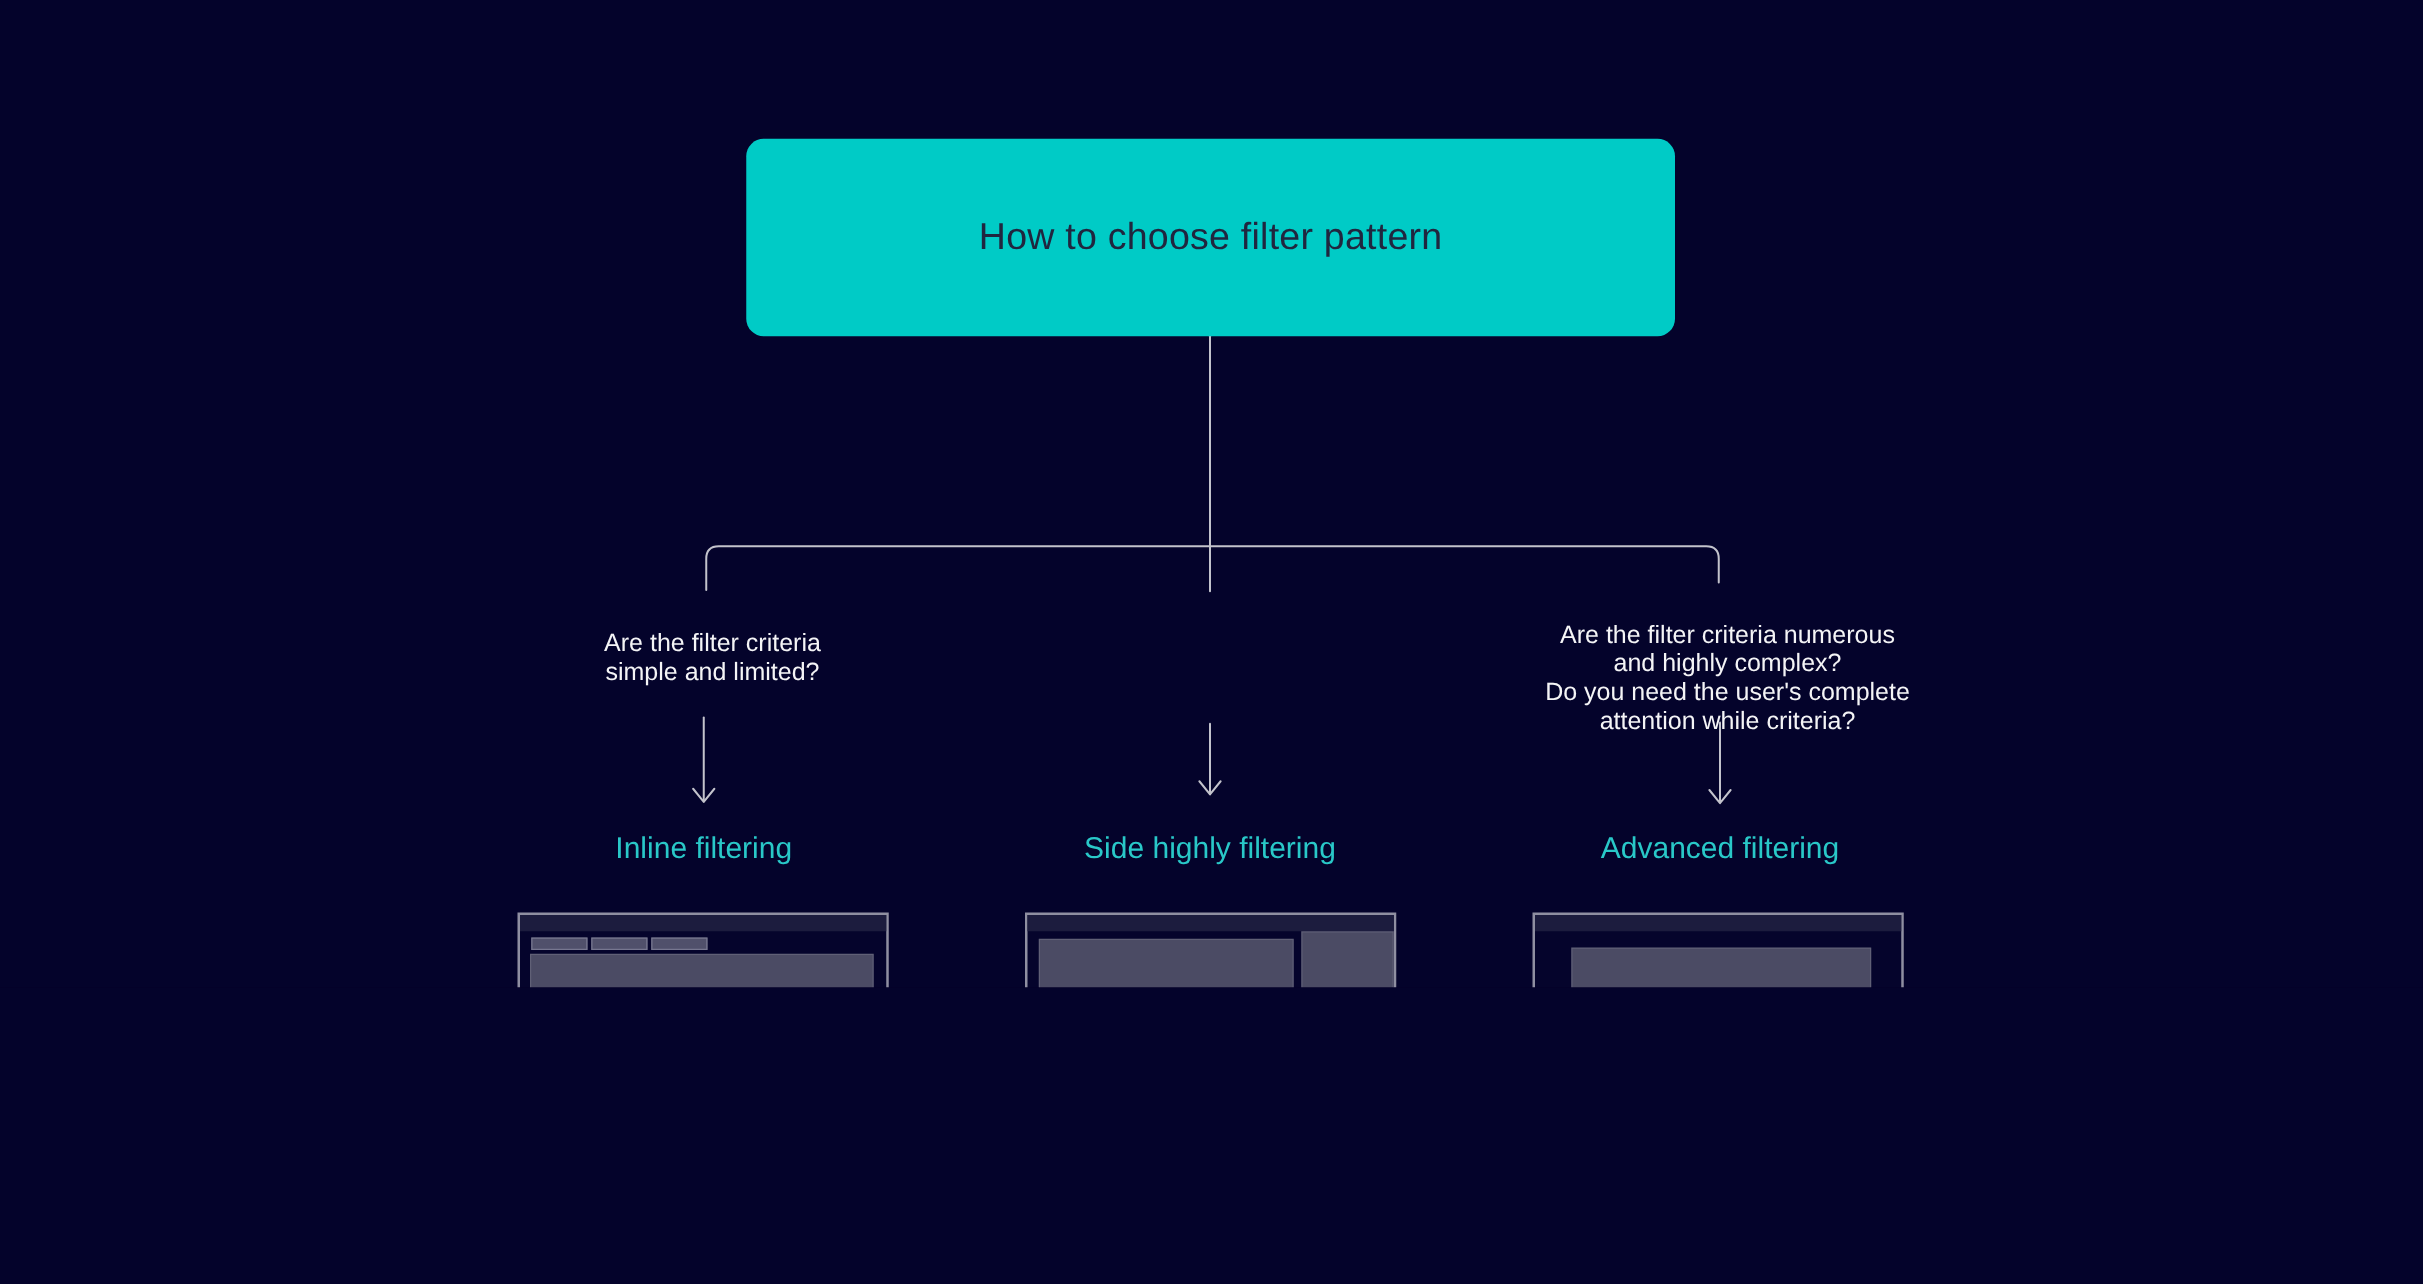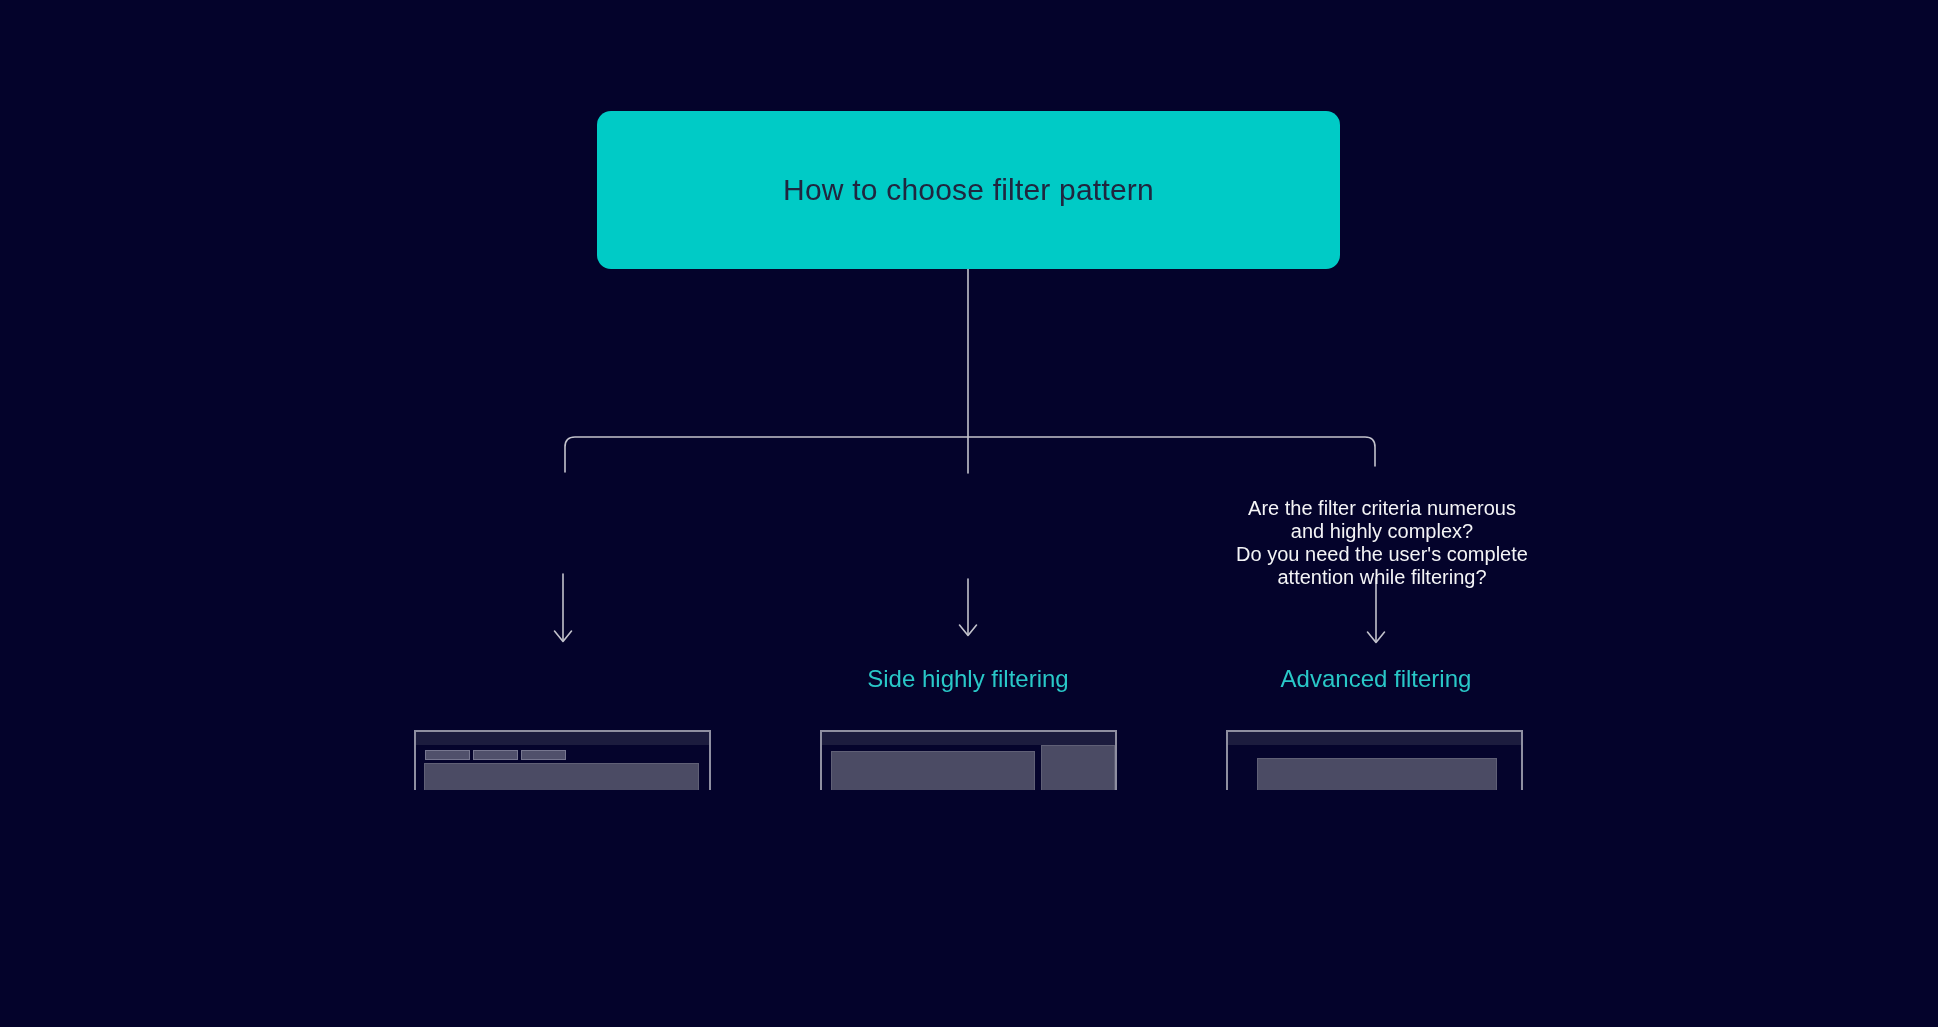--- a/index.html
+++ b/index.html
@@ -127,29 +127,34 @@
     <g>
       <path d="M1376,578 L1376,641"></path>
       <path d="M1367.5,632 L1376,642.5 L1384.5,632"></path>
     </g>
   </svg>
 
   <div class="root-node">
     <span class="root-label">How to choose filter pattern</span>
   </div>
 
+  <div class="question q1">
+    <div>Are the filter criteria</div>
+    <div>simple and limited?</div>
+  </div>
 
 
   <div class="question q3">
     <div>Are the filter criteria numerous</div>
     <div>and highly complex?</div>
     <div>Do you need the user's complete</div>
-    <div>attention while filtering?</div>
+    <div>attention while criteria?</div>
   </div>
 
+  <div class="outcome o1">Inline filtering</div>
   <div class="outcome o2">Side highly filtering</div>
   <div class="outcome o3">Advanced filtering</div>
 
   <div class="thumb t1">
     <div class="band"></div>
     <div class="chips">
       <div class="chip"></div>
       <div class="chip"></div>
       <div class="chip"></div>
     </div>

